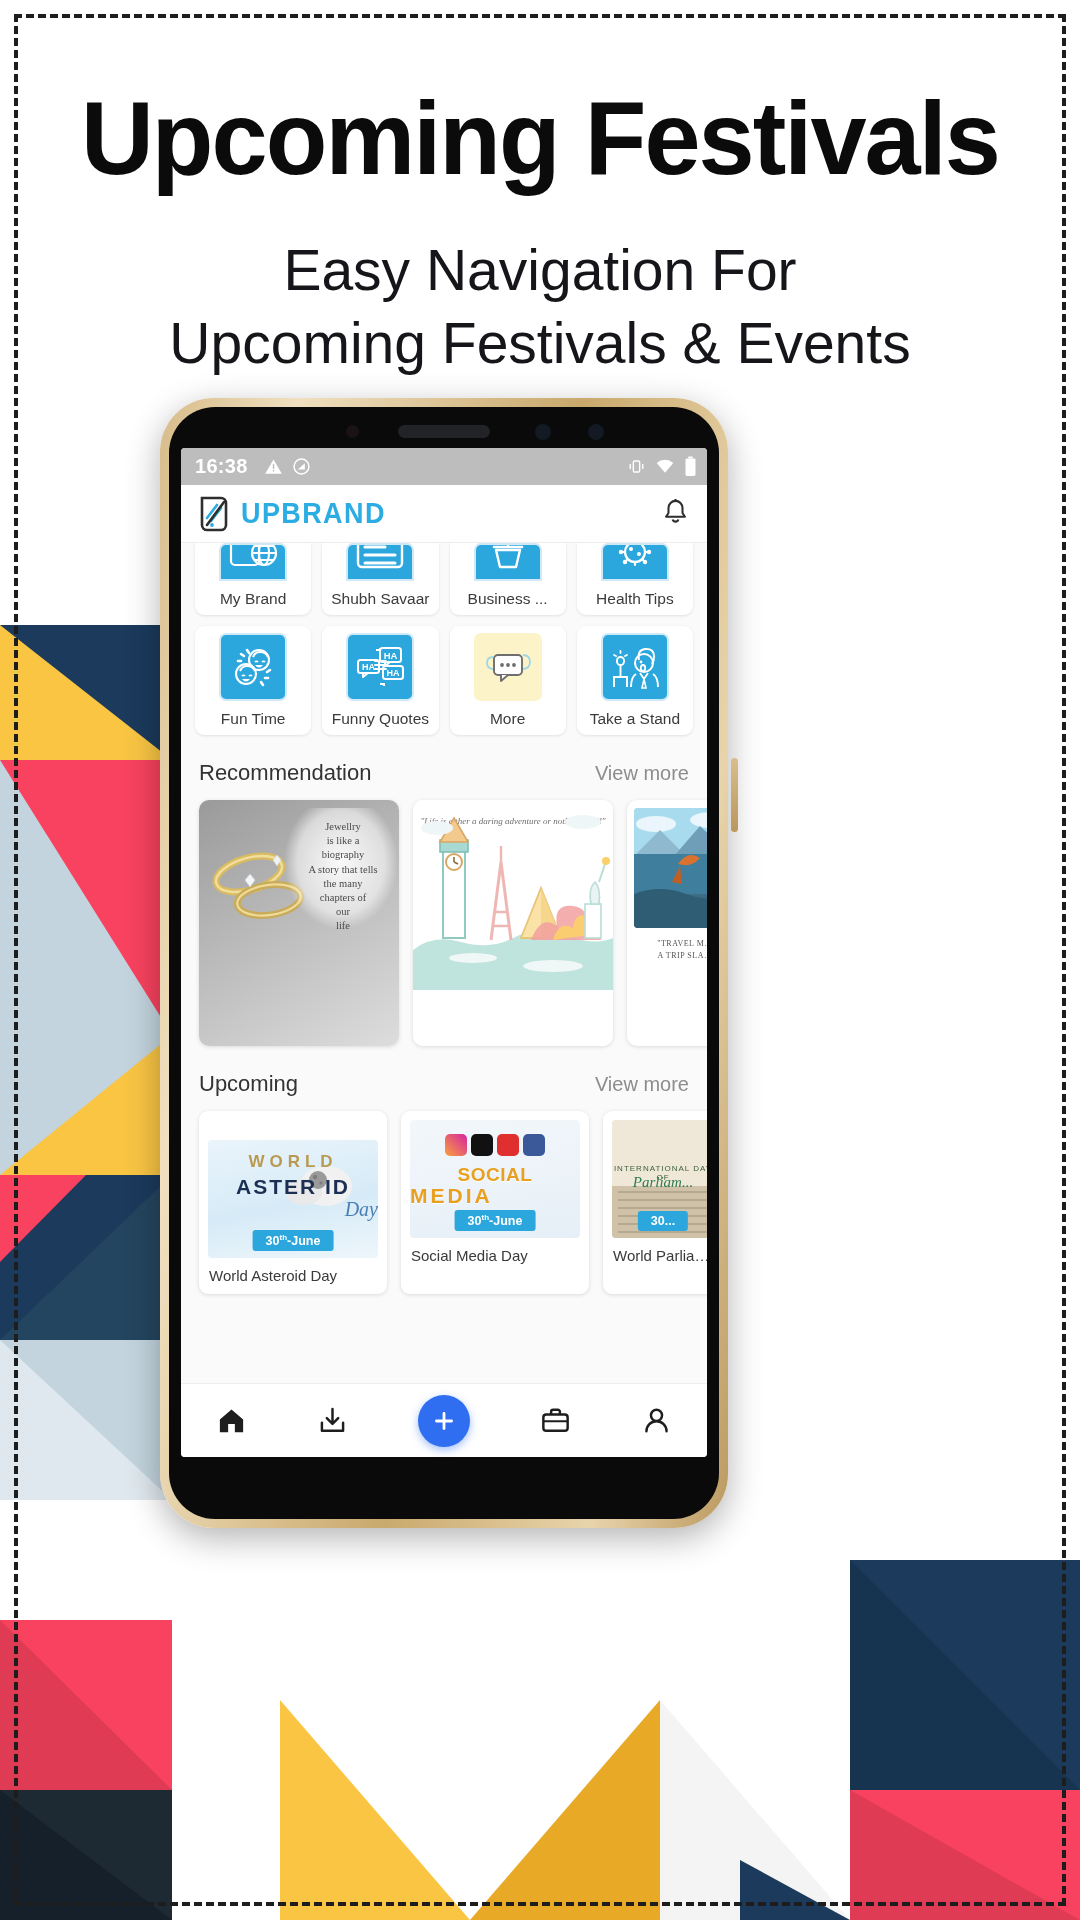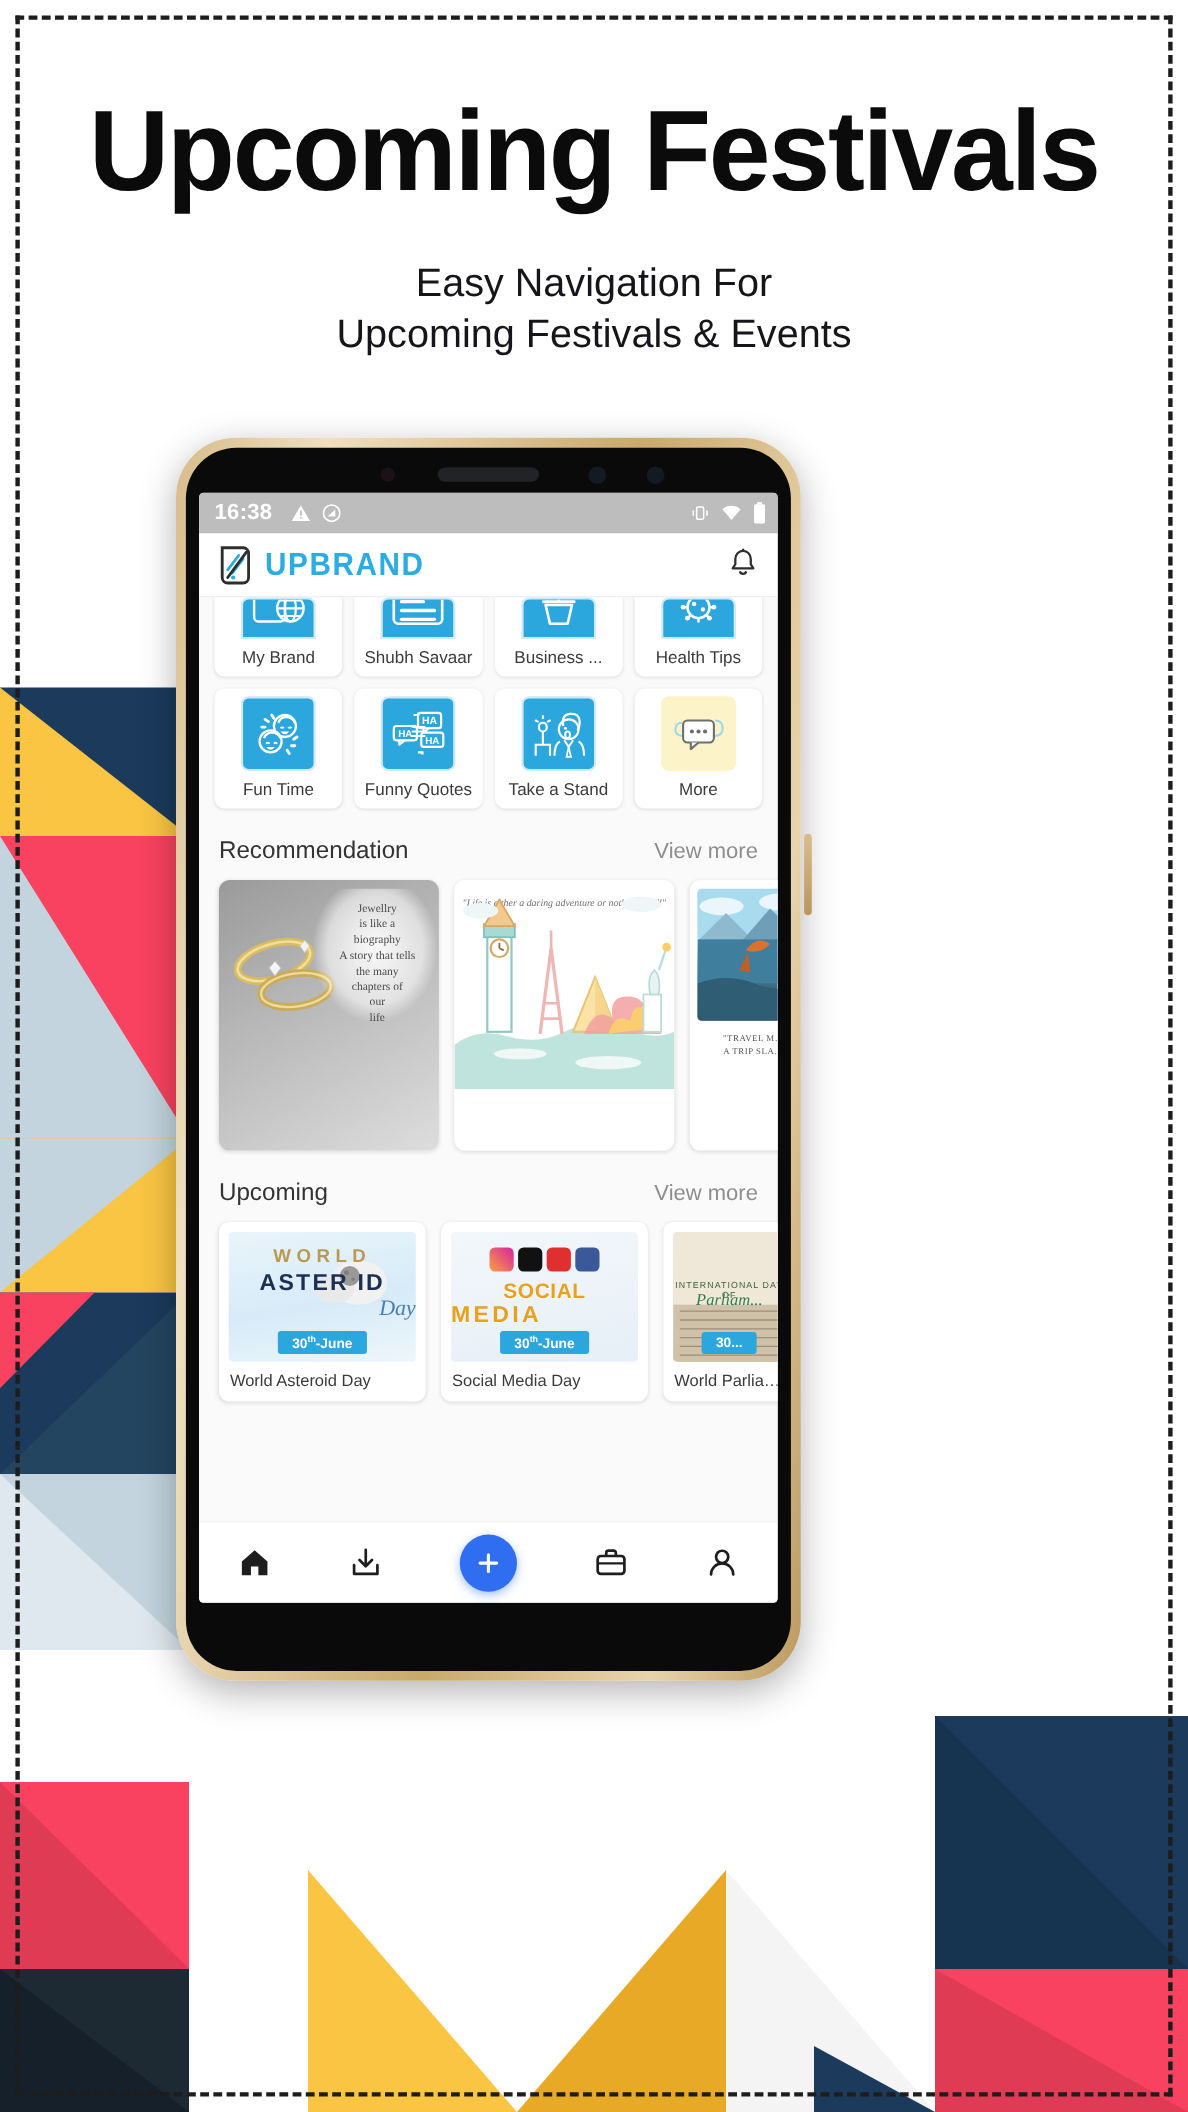--- a/index.html
+++ b/index.html
@@ -26,21 +26,21 @@
     position:absolute; z-index:20; left:0; top:0; width:1080px;
     text-align:center; background:transparent;
   }
   #title {
     font-size:104px; font-weight:bold; letter-spacing:-2px;
     color:#0b0b0b; line-height:1.0; margin-top:86px;
     font-family:"Liberation Sans", sans-serif;
     transform:scaleX(0.97);
   }
   #subtitle {
-    font-size:36px; color:#15151a; line-height:1.28; margin-top:44px;
+    font-size:57px; color:#15151a; line-height:1.28; margin-top:44px;
     font-weight:400;
   }
 
   
   #phone {
     position:absolute; z-index:25;
     left:160px; top:398px; width:568px; height:1130px;
     border-radius:54px;
     background:linear-gradient(100deg,#d7bc8a 0%,#f0e0c0 18%,#c9a96c 55%,#e8d4ab 82%,#bb9a60 100%);
     padding:9px;
@@ -178,21 +178,21 @@
     font-size:15px; color:#3a3a3a; padding:9px 1px 10px 1px;
     white-space:nowrap; overflow:hidden; text-overflow:ellipsis;
   }
   .datepill {
     position:absolute; left:50%; transform:translateX(-50%); bottom:7px;
     background:#2ba7dd; color:#fff; font-size:12.5px; font-weight:bold;
     padding:3px 13px; border-radius:3px; white-space:nowrap;
   }
   .datepill sup { font-size:8px; }
 
-  #up1 .up-thumb { background:linear-gradient(170deg,#eaf4fb 0%,#d6ebf7 55%,#eef6fb 100%); }
+  #up1 .up-thumb { background:linear-gradient(170deg,#eaf4fb 0%,#d6ebf7 55%,#eef6fb 100%);margin-top:20px; }
   #up1 .w1 { position:absolute; top:12px; left:0; right:0; text-align:center;
     font-size:17px; font-weight:bold; letter-spacing:5px; color:#b99a52; }
   #up1 .w2 { position:absolute; top:35px; left:0; right:0; text-align:center;
     font-size:21px; font-weight:bold; letter-spacing:2px; color:#1a2f52; }
   #up1 .w3 { position:absolute; top:58px; left:0; right:0; text-align:right;
     font-family:"Liberation Serif", serif; font-style:italic; font-size:20px; color:#4a7fb5; }
 
   #up2 .up-thumb { background:linear-gradient(170deg,#f3f7fb 0%,#e6eff7 100%); }
   #up2 .smrow { position:absolute; top:14px; left:0; right:0; display:flex;
     justify-content:center; gap:4px; }
@@ -445,55 +445,55 @@
                   <line x1="21" y1="25" x2="32" y2="25"></line>
                 </g>
                 <path d="M22 6 l4 0 l0 -2" fill="none" stroke="#fff" stroke-width="2"></path>
                 <path d="M26 40 l4 0 l0 2" fill="none" stroke="#fff" stroke-width="2"></path>
               </svg>
             </div>
             <div class="tile-label">Funny Quotes</div>
           </div>
 
           <div class="tile">
+            <div class="tile-ico yellow">
+              <svg width="50" height="44" viewBox="0 0 50 44">
+                <path d="M10 12 q-6 0 -6 6 q0 6 7 6 l0 0" fill="none" stroke="#9fd6e8" stroke-width="1.8"></path>
+                <path d="M40 10 q7 0 7 7 q0 7 -8 7" fill="none" stroke="#9fd6e8" stroke-width="1.8"></path>
+                <rect x="11" y="10" width="28" height="20" rx="4" fill="#fff" stroke="#6e6e6e" stroke-width="1.9"></rect>
+                <path d="M18 30 l0 6 l7 -6" fill="#fff" stroke="#6e6e6e" stroke-width="1.9" stroke-linejoin="round"></path>
+                <circle cx="19" cy="20" r="1.9" fill="#6e6e6e"></circle>
+                <circle cx="25" cy="20" r="1.9" fill="#6e6e6e"></circle>
+                <circle cx="31" cy="20" r="1.9" fill="#6e6e6e"></circle>
+              </svg>
+            </div>
+            <div class="tile-label">More</div>
+          </div>
+
+          <div class="tile">
             <div class="tile-ico">
               <svg width="52" height="48" viewBox="0 0 52 48">
                 <path d="M30 17 q-2 -10 6 -11 q9 -1 9 8 q0 4 -2 7" fill="none" stroke="#fff" stroke-width="2"></path>
                 <circle cx="35" cy="20" r="9" fill="none" stroke="#fff" stroke-width="2"></circle>
                 <circle cx="32" cy="19" r="1.4" fill="#fff"></circle>
                 <ellipse cx="34" cy="25" rx="2.2" ry="3" fill="none" stroke="#fff" stroke-width="1.8"></ellipse>
                 <path d="M27 31 q-5 3 -5 13 M44 31 q5 3 5 13" fill="none" stroke="#fff" stroke-width="2"></path>
                 <path d="M31 30 l4 6 l4 -6" fill="none" stroke="#fff" stroke-width="1.8"></path>
                 <path d="M35 36 l-2 9 l4 0 z" fill="none" stroke="#fff" stroke-width="1.6"></path>
                 <rect x="8" y="14" width="7" height="8" rx="3.5" fill="none" stroke="#fff" stroke-width="1.9"></rect>
                 <line x1="11.5" y1="22" x2="11.5" y2="34" stroke="#fff" stroke-width="1.9"></line>
                 <path d="M5 44 l0 -10 l13 0 l0 10" fill="none" stroke="#fff" stroke-width="1.9"></path>
                 <g stroke="#fff" stroke-width="1.8" stroke-linecap="round">
                   <line x1="11.5" y1="8" x2="11.5" y2="10"></line>
                   <line x1="5" y1="12" x2="7" y2="13"></line>
                   <line x1="18" y1="12" x2="16" y2="13"></line>
                 </g>
               </svg>
             </div>
             <div class="tile-label">Take a Stand</div>
-          </div>
-
-          <div class="tile">
-            <div class="tile-ico yellow">
-              <svg width="50" height="44" viewBox="0 0 50 44">
-                <path d="M10 12 q-6 0 -6 6 q0 6 7 6 l0 0" fill="none" stroke="#9fd6e8" stroke-width="1.8"></path>
-                <path d="M40 10 q7 0 7 7 q0 7 -8 7" fill="none" stroke="#9fd6e8" stroke-width="1.8"></path>
-                <rect x="11" y="10" width="28" height="20" rx="4" fill="#fff" stroke="#6e6e6e" stroke-width="1.9"></rect>
-                <path d="M18 30 l0 6 l7 -6" fill="#fff" stroke="#6e6e6e" stroke-width="1.9" stroke-linejoin="round"></path>
-                <circle cx="19" cy="20" r="1.9" fill="#6e6e6e"></circle>
-                <circle cx="25" cy="20" r="1.9" fill="#6e6e6e"></circle>
-                <circle cx="31" cy="20" r="1.9" fill="#6e6e6e"></circle>
-              </svg>
-            </div>
-            <div class="tile-label">More</div>
           </div>
         </div>
 
         <div class="sec-head">
           <div class="sec-title">Recommendation</div>
           <div class="sec-more">View more</div>
         </div>
 
         <div class="strip">
 

